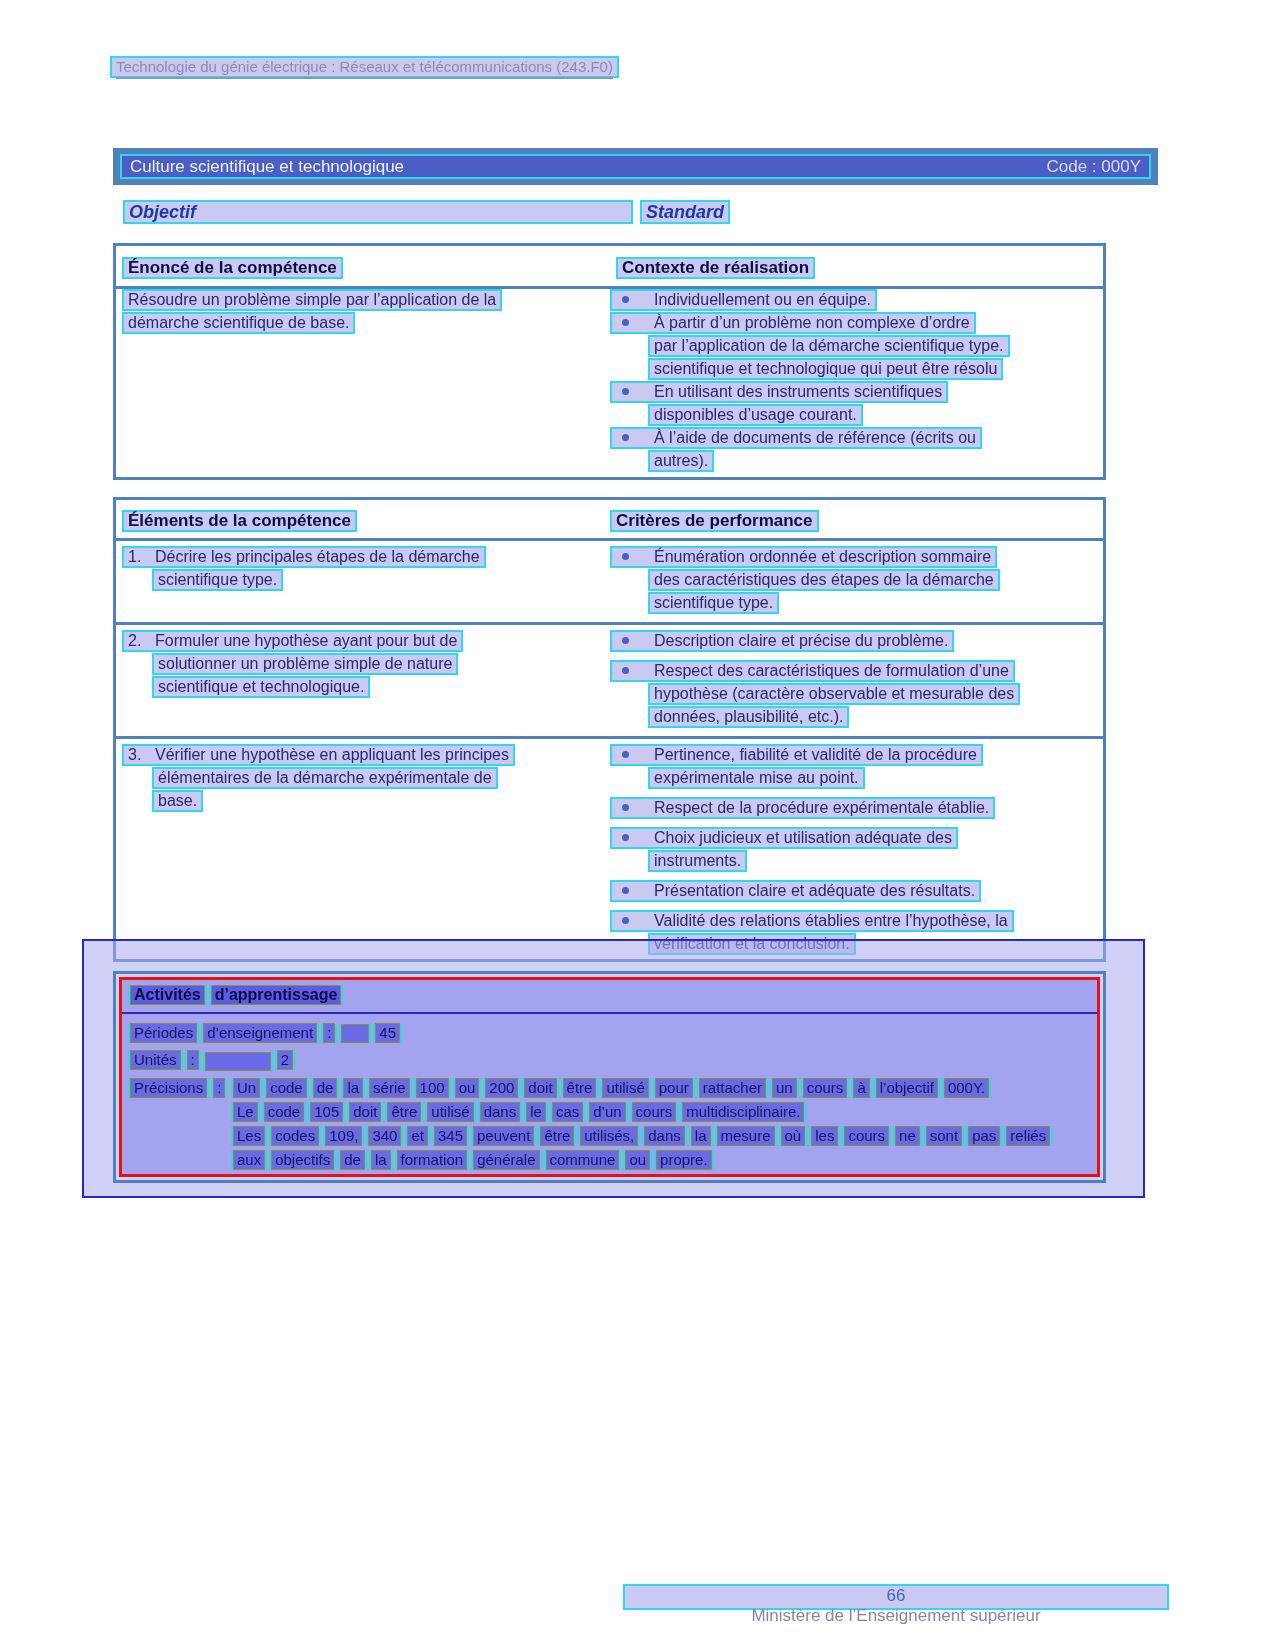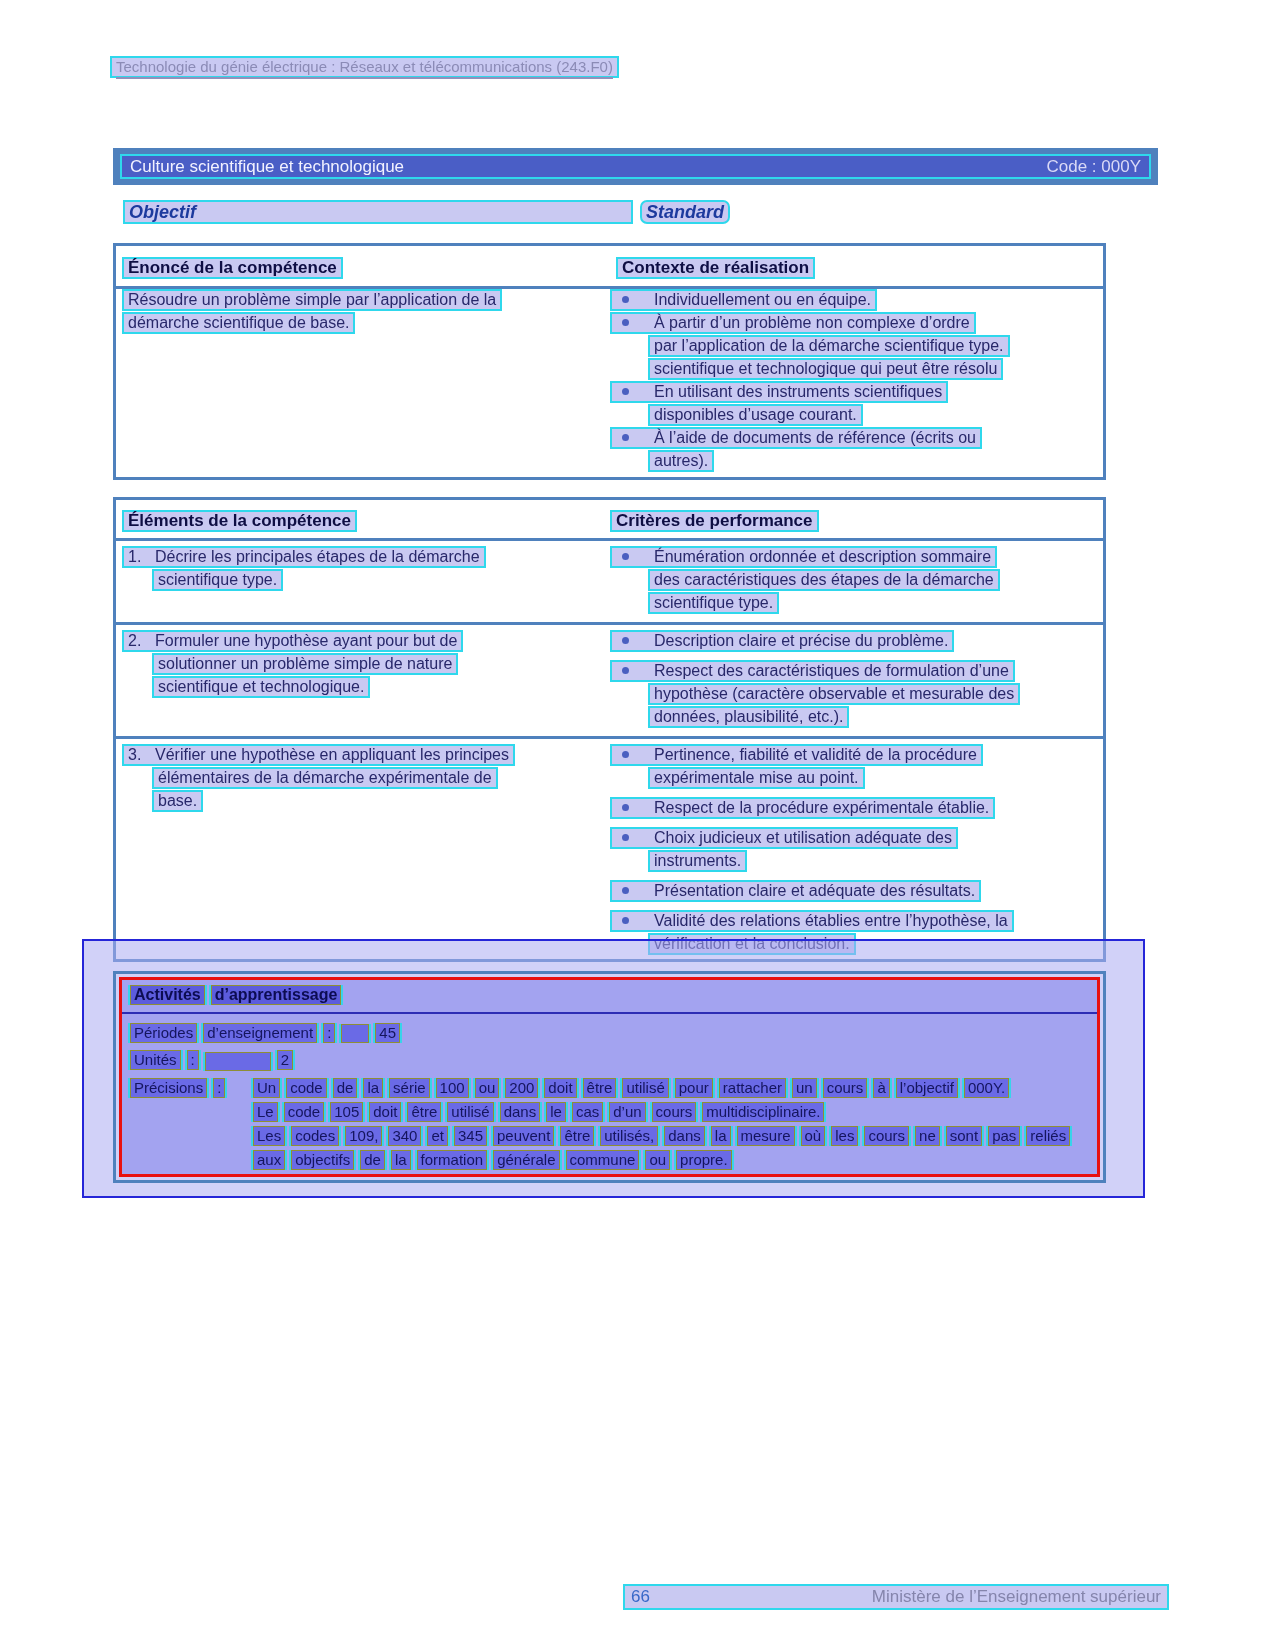--- a/index.html
+++ b/index.html
@@ -27,21 +27,21 @@
     border:2px solid #2fd8ec; display:flex; justify-content:space-between; align-items:center;
     padding:0 8px; font-size:17px;
   }
   .banner-title { color:#f2f2ff; }
   .banner-code  { color:#d9d9f6; }
 
   
   .obj-row { position:absolute; left:123px; top:200px; width:1000px; }
   .head-it { font-weight:bold; font-style:italic; font-size:18px; color:#1d3a9e; line-height:20px; }
   .obj-box { width:498px; }
-  .std-box { position:absolute; left:517px; top:0;border-radius:7px; }
+  .std-box { position:absolute; left:517px; top:0; }
 
   
   .tbl { position:absolute; left:113px; width:993px; border:3px solid #4f81bd; background:#ffffff; box-sizing:border-box; }
   .tbl-header { display:flex; padding:11px 0 7px 0; }
   .hsep { border-top:3px solid #4f81bd; }
   .cell-l { width:484px; flex:none; padding-left:6px; box-sizing:border-box; }
   .cell-r { flex:1; }
   .tbl-body { display:flex; }
   .row { display:flex; padding-top:5px; box-sizing:border-box; }
   .dot {
@@ -73,28 +73,28 @@
     box-shadow:-2px 0 0 #38d4ea, 2px 0 0 #38d4ea;
     padding:1px 3px; margin-right:6px; color:#15155e; font-size:15px; line-height:16px;
   }
   .title-word { font-weight:bold; color:#0c0c52; background:#5c5cdd; font-size:16px; }
   .whl-spacer { display:inline-block; height:17px; vertical-align:middle; background:#6a6ae6;
                 border:1px solid #8e8e35; box-shadow:-2px 0 0 #38d4ea, 2px 0 0 #38d4ea; margin-right:6px; }
   .sp-periodes { width:26px; } .sp-unites { width:64px; }
   .act-sep { height:2px; background:#2c2cb4; margin:5px -8px 9px -8px; }
   .act-row { margin-bottom:7px; white-space:nowrap; }
   .act-flex { display:flex; align-items:flex-start; }
-  .act-label { width:123px; flex:none; }
+  .act-label { width:103px; flex:none; }
   .act-line { margin-bottom:4px; white-space:nowrap; }
 
   
   .footer-hl {
     position:absolute; left:623px; top:1584px; width:530px; height:22px;
     background:#c9c9f2; border:2px solid #2fd8ec; display:flex; justify-content:space-between;
-    align-items:center; padding:0 6px; box-sizing:content-box; font-size:17px;
+    align-items:center; padding:0 6px; box-sizing:content-box; font-size:17px;flex-direction:column;
   }
   .footer-page { color:#3968c8; }
   .footer-min  { color:#8585ac; }
 </style>
 </head>
 <body>
 
 <div class="page">
 
   <div class="doc-title">

